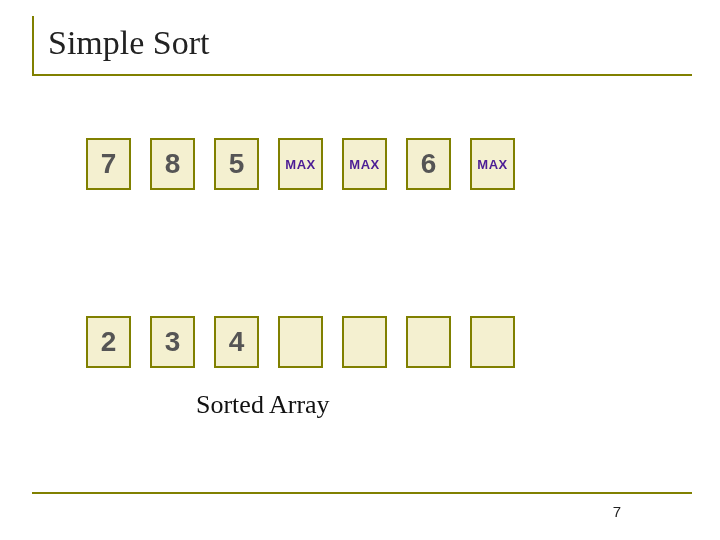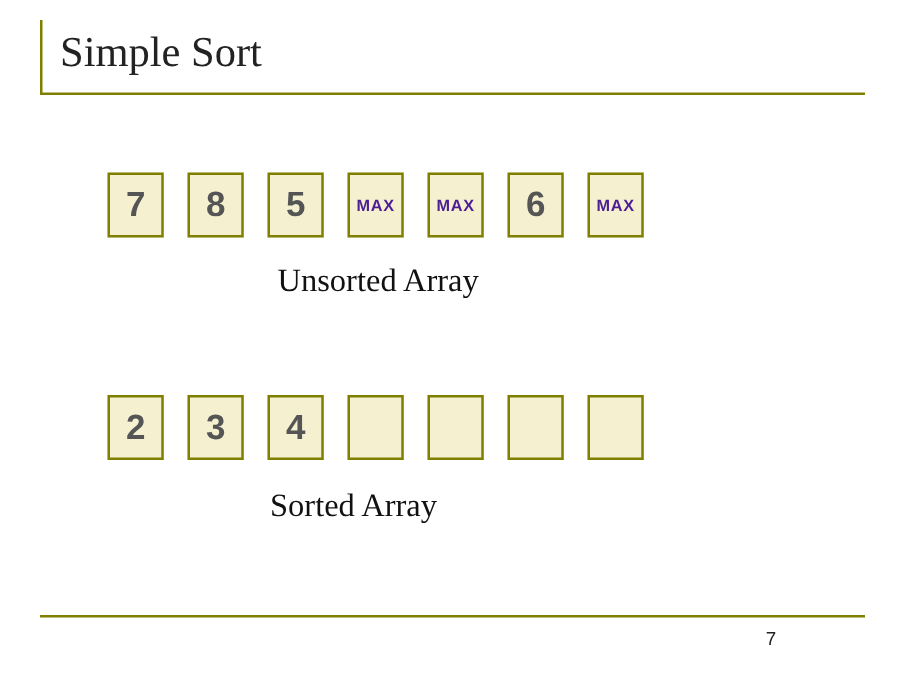--- a/index.html
+++ b/index.html
@@ -76,21 +76,21 @@
     color: #4c1d95;
     letter-spacing: 0.5px;
   }
 
   .caption {
     position: absolute;
     font-size: 26px;
     color: #111;
   }
   .caption.unsorted { left: 222px; top: 210px; }
-  .caption.sorted   { left: 196px; top: 390px; margin-left: 20px; }
+  .caption.sorted   { left: 196px; top: 390px; }
 
   
   .footer-rule {
     position: absolute;
     left: 32px;
     bottom: 46px;
     height: 2px;
     width: 660px;
     background: #808000;
   }
@@ -128,21 +128,20 @@
     <div class="cell">
         <span class="max">MAX</span>
       </div>
     <div class="cell">
         <span class="num">6</span>
       </div>
     <div class="cell">
         <span class="max">MAX</span>
       </div>
   </div>
-  <div class="caption unsorted">Unsorted Array</div>
 
   <div class="row sorted">
     <div class="cell">
         <span class="num">2</span>
       </div>
     <div class="cell">
         <span class="num">3</span>
       </div>
     <div class="cell">
         <span class="num">4</span>

